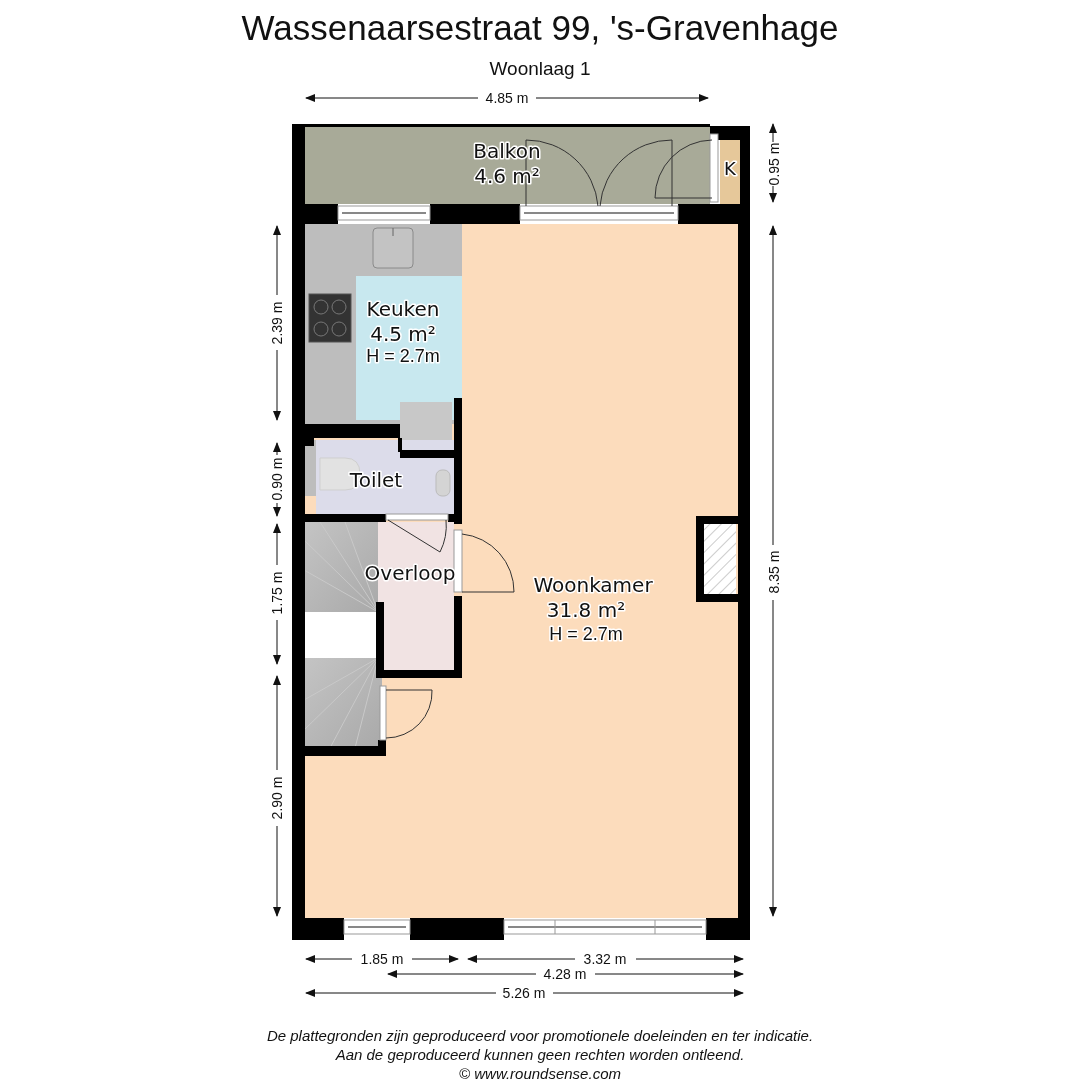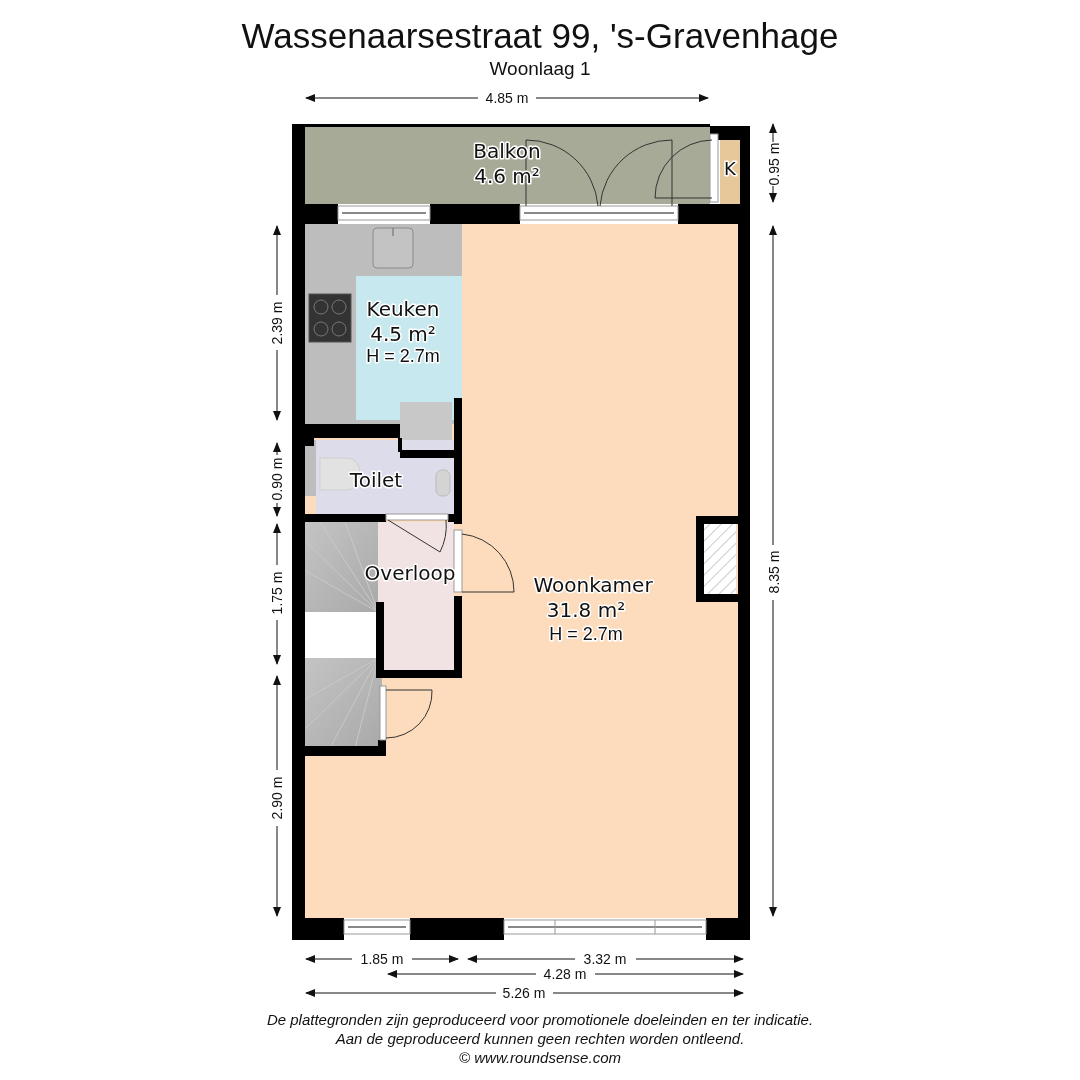--- a/index.html
+++ b/index.html
@@ -1,25 +1,25 @@
 <!DOCTYPE html>
 <html><head>
   <meta charset="utf-8">
   <style>
     html, body { margin: 0; padding: 0; background: #ffffff; }
     body { width: 1080px; height: 1080px; position: relative; overflow: hidden;
            font-family: "Liberation Sans", sans-serif; color: #111; }
     .abs { position: absolute; }
-    .title { top: 16px; left: 0; width: 1080px; text-align: center; font-size: 35px; color: #111; }
+    .title { top: 8px; left: 0; width: 1080px; text-align: center; font-size: 35px; color: #111; }
     .subtitle { top: 58px; left: 0; width: 1080px; text-align: center; font-size: 19px; color: #111; }
     .plan { left: 0; top: 0; }
     .dimtext { font-family: "Liberation Sans", sans-serif; font-size: 14px; fill: #111; }
     .roomlabel { font-family: "DejaVu Sans", sans-serif; fill: #111; paint-order: stroke; stroke: #fff; stroke-width: 3px; stroke-linejoin: round; }
     .roomsub { font-family: "Liberation Sans", sans-serif; fill: #111; paint-order: stroke; stroke: #fff; stroke-width: 3px; stroke-linejoin: round; }
-    .footer { left: 0; width: 1080px; text-align: center; font-style: italic; font-size: 15px; color: #111; }
+    .footer { left: 0; width: 1080px; text-align: center; font-style: italic; font-size: 15px; color: #111; margin-top: 16px; }
   </style>
 </head>
 <body>
 
 <div class="abs title">Wassenaarsestraat 99, 's-Gravenhage</div>
 <div class="abs subtitle">Woonlaag 1</div>
 
 <svg class="abs plan" width="1080" height="1080" viewBox="0 0 1080 1080">
   <defs>
     <marker id="arr" markerWidth="10" markerHeight="8" refX="9" refY="4" orient="auto-start-reverse" markerUnits="userSpaceOnUse">

